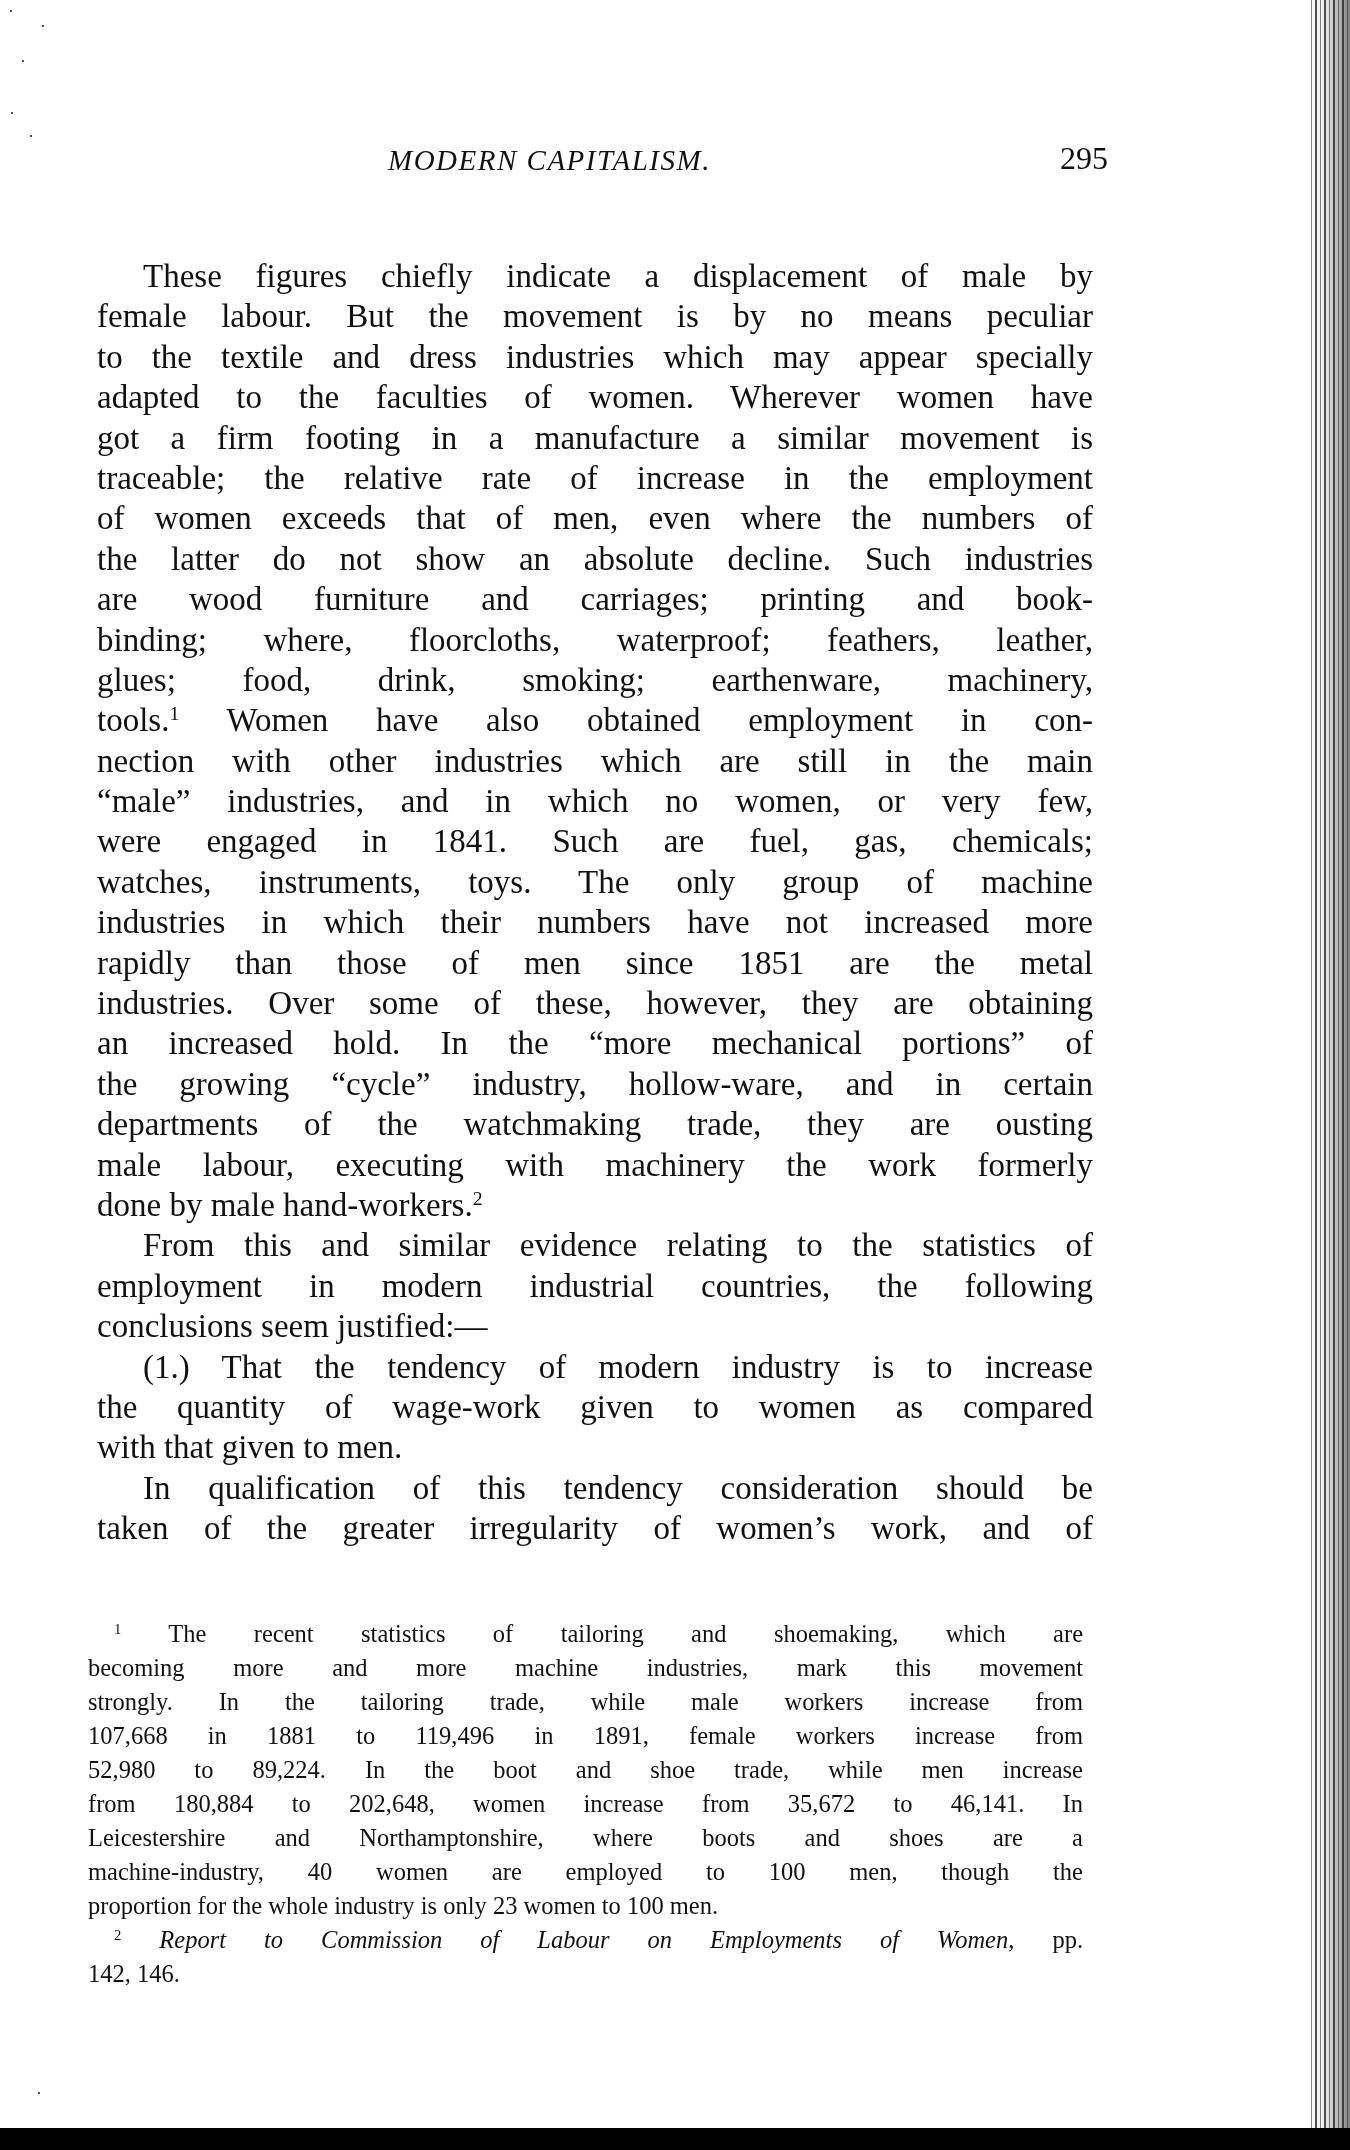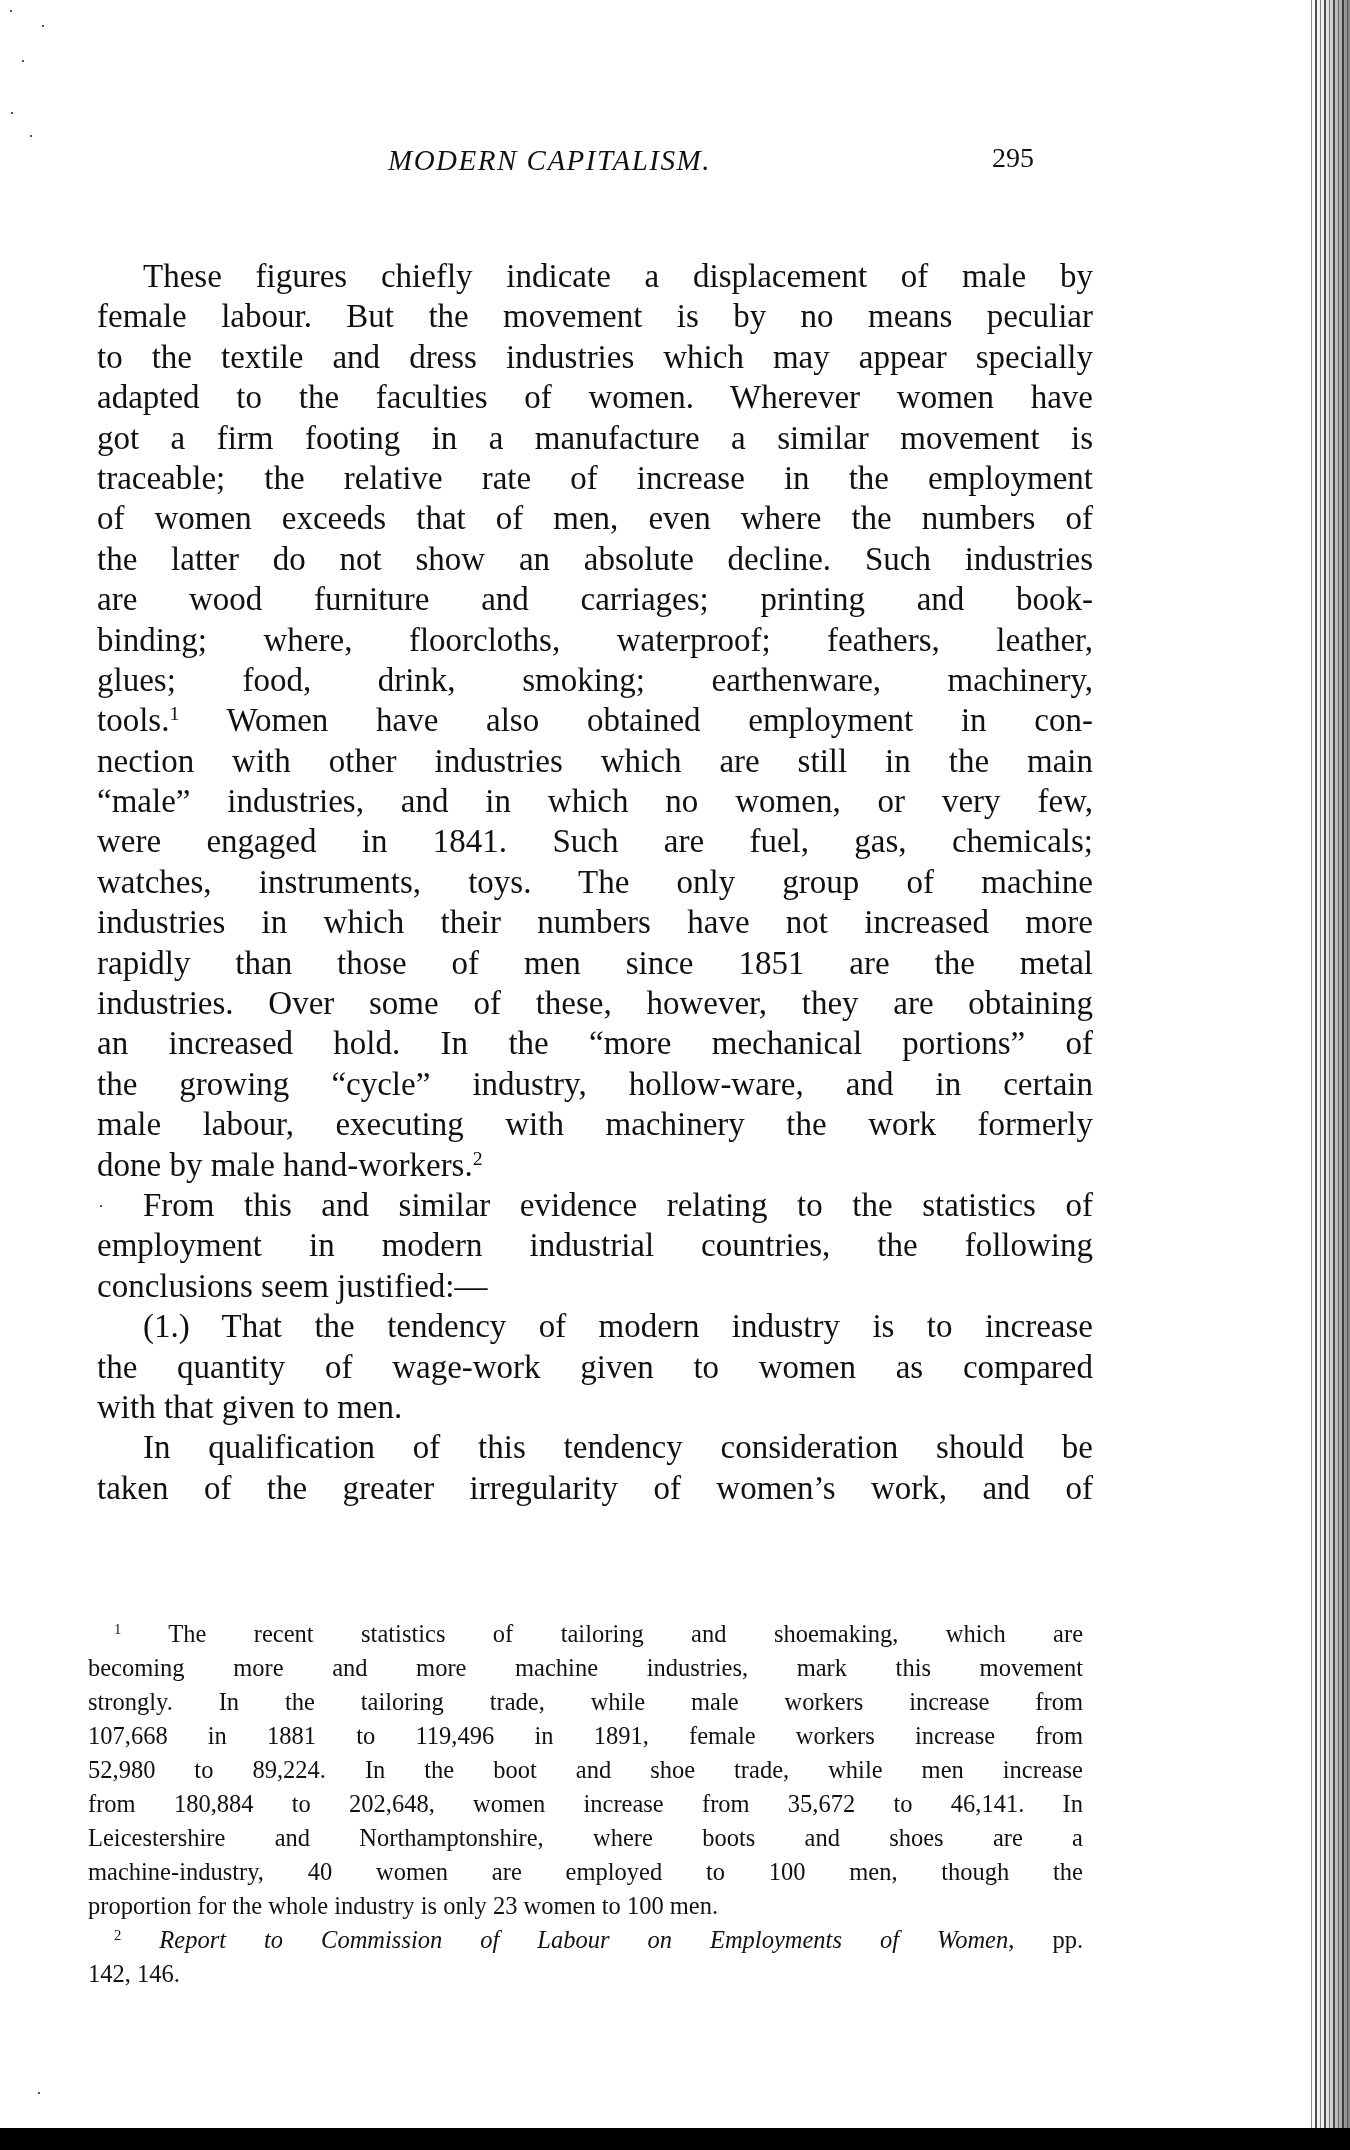--- a/index.html
+++ b/index.html
@@ -6,22 +6,22 @@
   body {
     width: 1350px; height: 2150px; position: relative; overflow: hidden;
     background: #ffffff; color: #111111;
     font-family: "Liberation Serif", "DejaVu Serif", serif;
   }
   .running-head {
     position: absolute; top: 140px; left: 388px;
     font-size: 29px; letter-spacing: 1.5px; line-height: 40px; font-style: italic;
   }
   .page-number {
-    position: absolute; top: 136px; left: 992px;
-    font-size: 28px; line-height: 44px; text-align: right;
+    position: absolute; top: 136px; left: 1060px;
+    font-size: 32px; line-height: 44px; text-align: right;
   }
   .body-text {
     position: absolute; left: 97px; width: 996px; top: 210px; margin-top: 46px;
   }
   .line {
     height: 40.4px; line-height: 40.4px; font-size: 33px;
     text-align: justify; text-align-last: justify; white-space: normal;
     overflow: hidden;
   }
   .line.last { text-align-last: left; }
@@ -71,20 +71,21 @@
       <div class="line"><span>tools.</span><sup>1</sup><span> Women have also obtained employment in con-</span></div>
       <div class="line"><span>nection with other industries which are still in the main</span></div>
       <div class="line"><span>“male” industries, and in which no women, or very few,</span></div>
       <div class="line"><span>were engaged in 1841.  Such are fuel, gas, chemicals;</span></div>
       <div class="line"><span>watches, instruments, toys.  The only group of machine</span></div>
       <div class="line"><span>industries in which their numbers have not increased more</span></div>
       <div class="line"><span>rapidly than those of men since 1851 are the metal</span></div>
       <div class="line"><span>industries.  Over some of these, however, they are obtaining</span></div>
       <div class="line"><span>an increased hold.  In the “more mechanical portions” of</span></div>
       <div class="line"><span>the growing “cycle” industry, hollow-ware, and in certain</span></div>
+      <div class="line"><span>departments of the watchmaking trade, they are ousting</span></div>
       <div class="line"><span>male labour, executing with machinery the work formerly</span></div>
       <div class="line last"><span>done by male hand-workers.</span><sup>2</sup></div>
       <div class="line indent"><span>From this and similar evidence relating to the statistics of</span></div>
       <div class="line"><span>employment in modern industrial countries, the following</span></div>
       <div class="line last"><span>conclusions seem justified:—</span></div>
       <div class="line indent"><span>(1.) That the tendency of modern industry is to increase</span></div>
       <div class="line"><span>the quantity of wage-work given to women as compared</span></div>
       <div class="line last"><span>with that given to men.</span></div>
       <div class="line indent"><span>In qualification of this tendency consideration should be</span></div>
       <div class="line"><span>taken of the greater irregularity of women’s work, and of</span></div>

